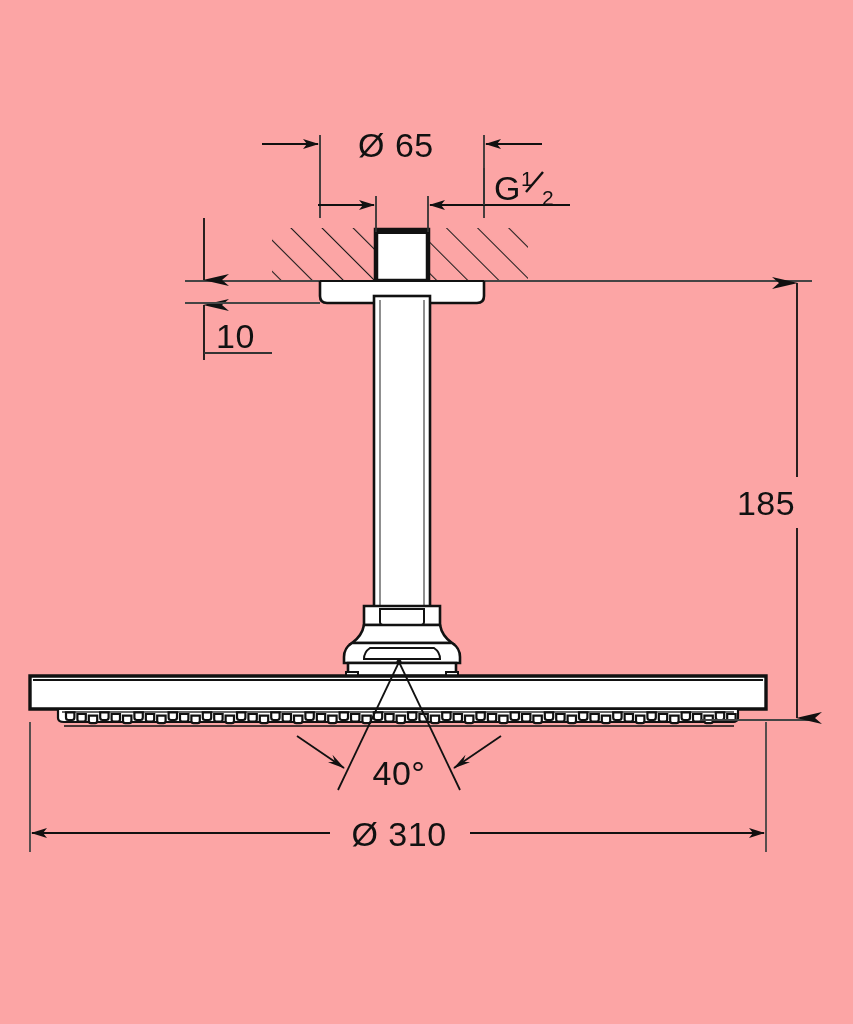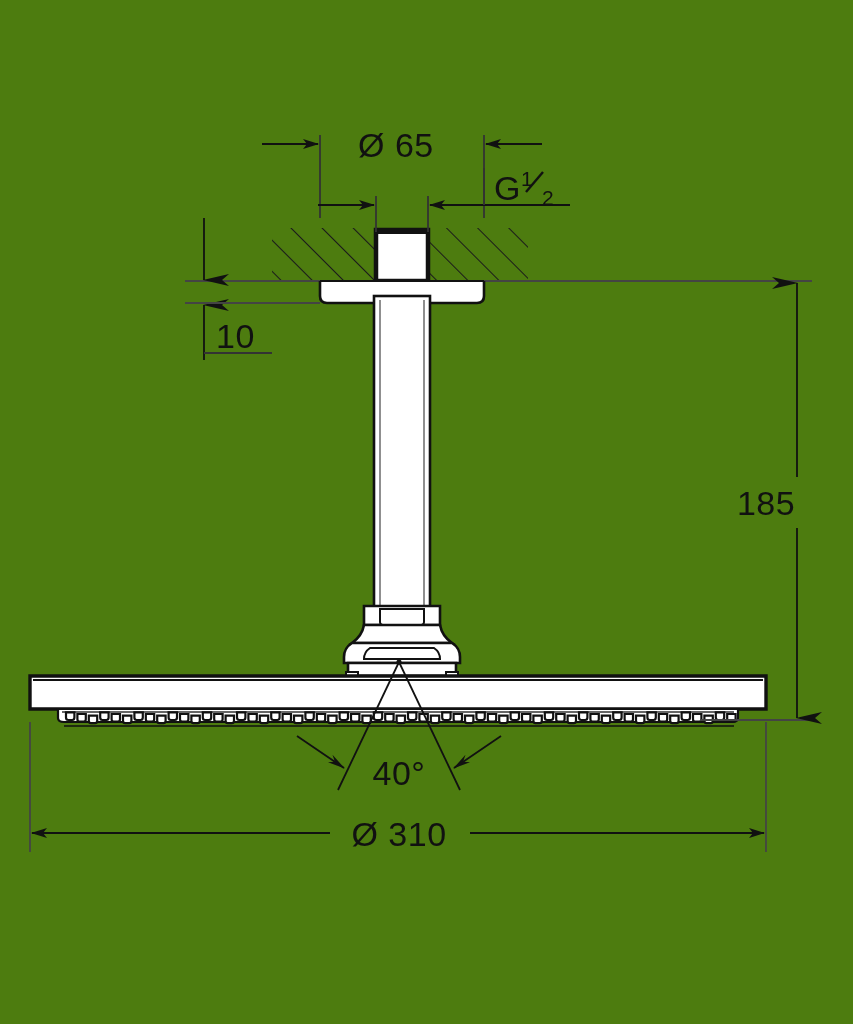--- a/index.html
+++ b/index.html
@@ -11,21 +11,21 @@
   body {
     width: 853px;
     height: 1024px;
     font-family: "Liberation Sans", sans-serif;
     overflow: hidden;
   }
   #drawing-root {
     position: relative;
     width: 853px;
     height: 1024px;
-    background: #4d7c0f;
+    background: #fca5a5;
   }
   svg.drawing-canvas {
     display: block;
     width: 853px;
     height: 1024px;
   }
   .dim-text {
     font-family: "Liberation Sans", sans-serif;
     font-size: 34px;
     fill: #111111;

